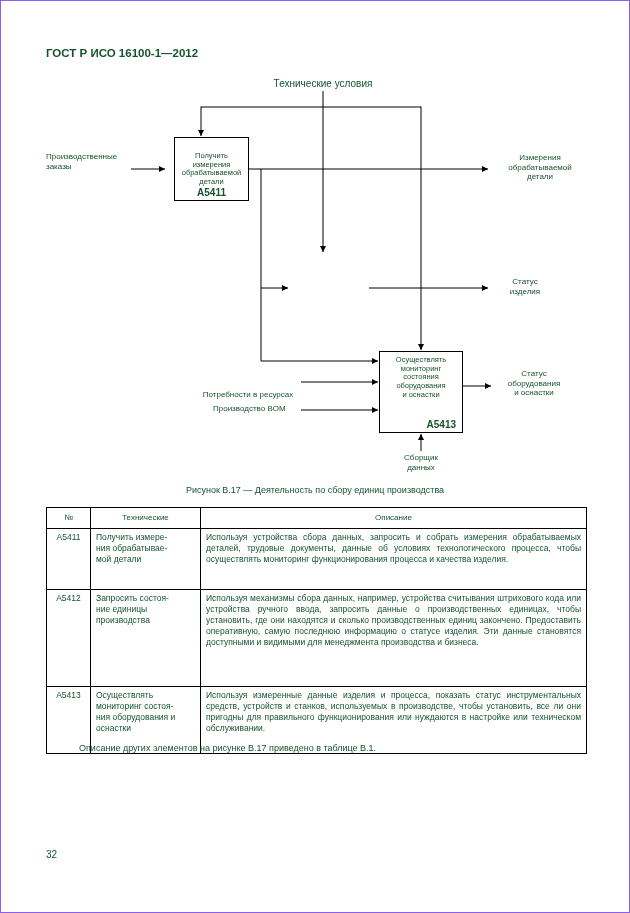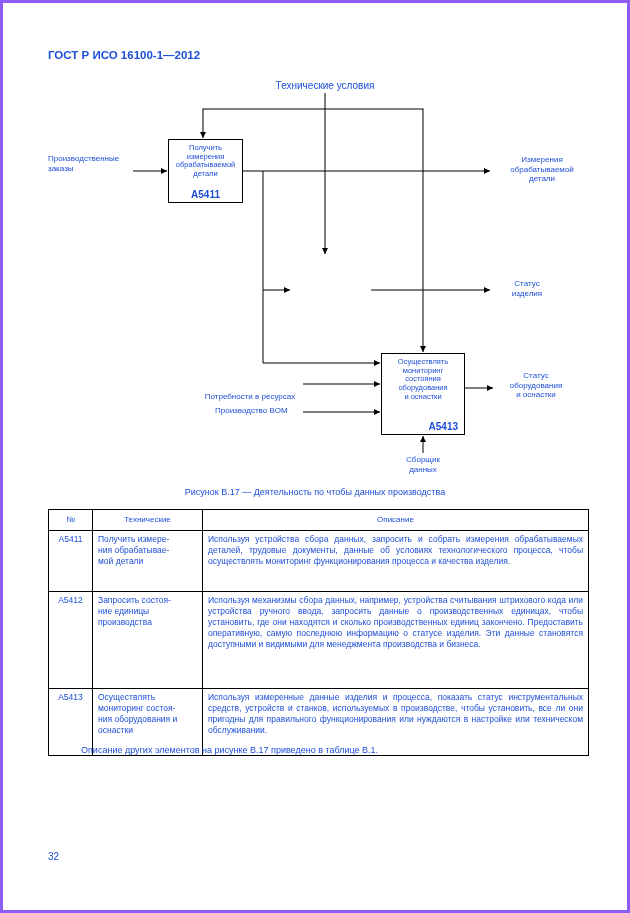--- a/index.html
+++ b/index.html
@@ -1,19 +1,19 @@
 <!DOCTYPE html>
 <html><head>
 <meta charset="utf-8">
 <style>
   html, body { margin:0; padding:0; background:#fff; }
   .page {
     position:relative; width:630px; height:913px; background:#fff;
-    font-family:"Liberation Sans", sans-serif; color:#1d4ed8; overflow:hidden;
-    border:3px solid #8b5cf6; box-sizing:border-box;text-decoration:underline;
+    font-family:"Liberation Sans", sans-serif; color:#14532d; overflow:hidden;
+    border:1px solid #8b5cf6; box-sizing:border-box;text-decoration:underline;
   }
   .pre { white-space:pre-line; }
   .hdr { position:absolute; left:45px; top:46px; font-size:11.5px; font-weight:bold; }
 
   
   .diagram-svg { position:absolute; left:0; top:0; z-index:1; pointer-events:none; }
   .lbl { position:absolute; font-size:8px; line-height:1.2; z-index:2; }
   .ctr { text-align:center; }
   .box {
     position:absolute; border:1px solid #000; background:#fff; z-index:2;
@@ -86,39 +86,39 @@
 
   <div class="lbl" style="left:212px; top:403px; width:88px;">Производство BOM</div>
 
   <div class="lbl pre ctr" style="left:490px; top:368px; width:86px;">Статус
 оборудования
 и оснастки</div>
 
   <div class="lbl pre ctr" style="left:390px; top:452px; width:60px;">Сборщик
 данных</div>
 
-  <div class="box" style="left:165px; top:136px; width:75px; height:64px;">
+  <div class="box" style="left:173px; top:136px; width:75px; height:64px;justify-content:flex-end;">
     <span class="pre">Получить
 измерения
 обрабатываемой
 детали</span>
     <span class="code">A5411</span>
   </div>
 
 
   <div class="box" style="left:378px; top:350px; width:84px; height:82px;">
     <span class="pre">Осуществлять
 мониторинг
 состояния
 оборудования
 и оснастки</span>
     <span class="code right">A5413</span>
   </div>
 
-  <div class="caption">Рисунок В.17 — Деятельность по чтобы данных производства</div>
+  <div class="caption">Рисунок В.17 — Деятельность по сбору единиц производства</div>
 
   <table class="act">
     <colgroup>
       <col style="width:44px;">
       <col style="width:110px;">
       <col style="width:386px;">
     </colgroup>
     <thead>
       <tr>
         <th>№</th>

